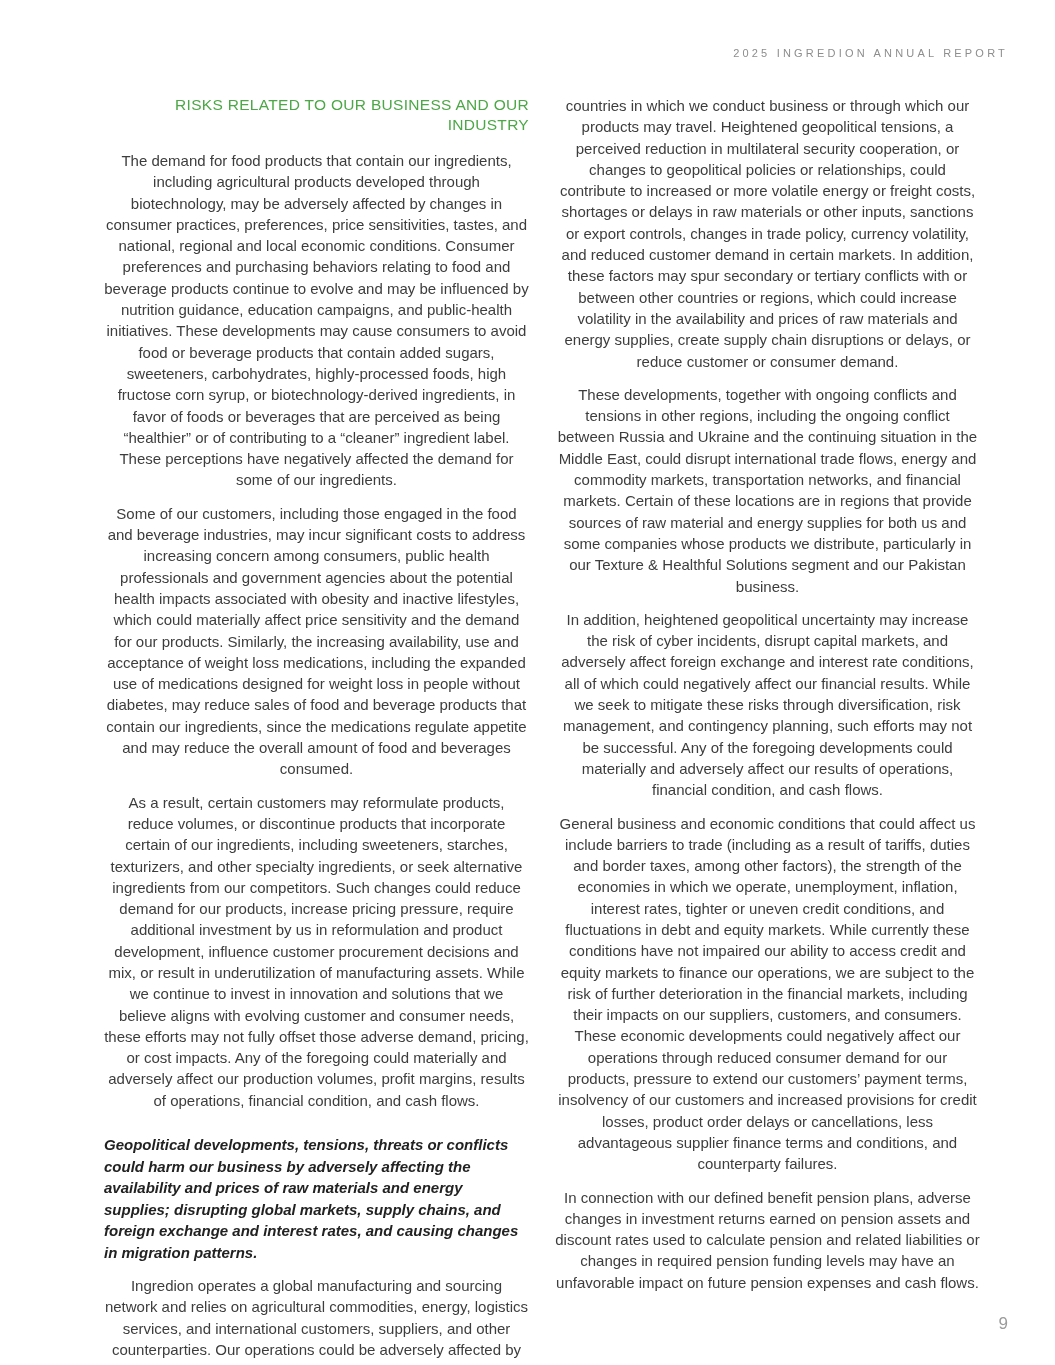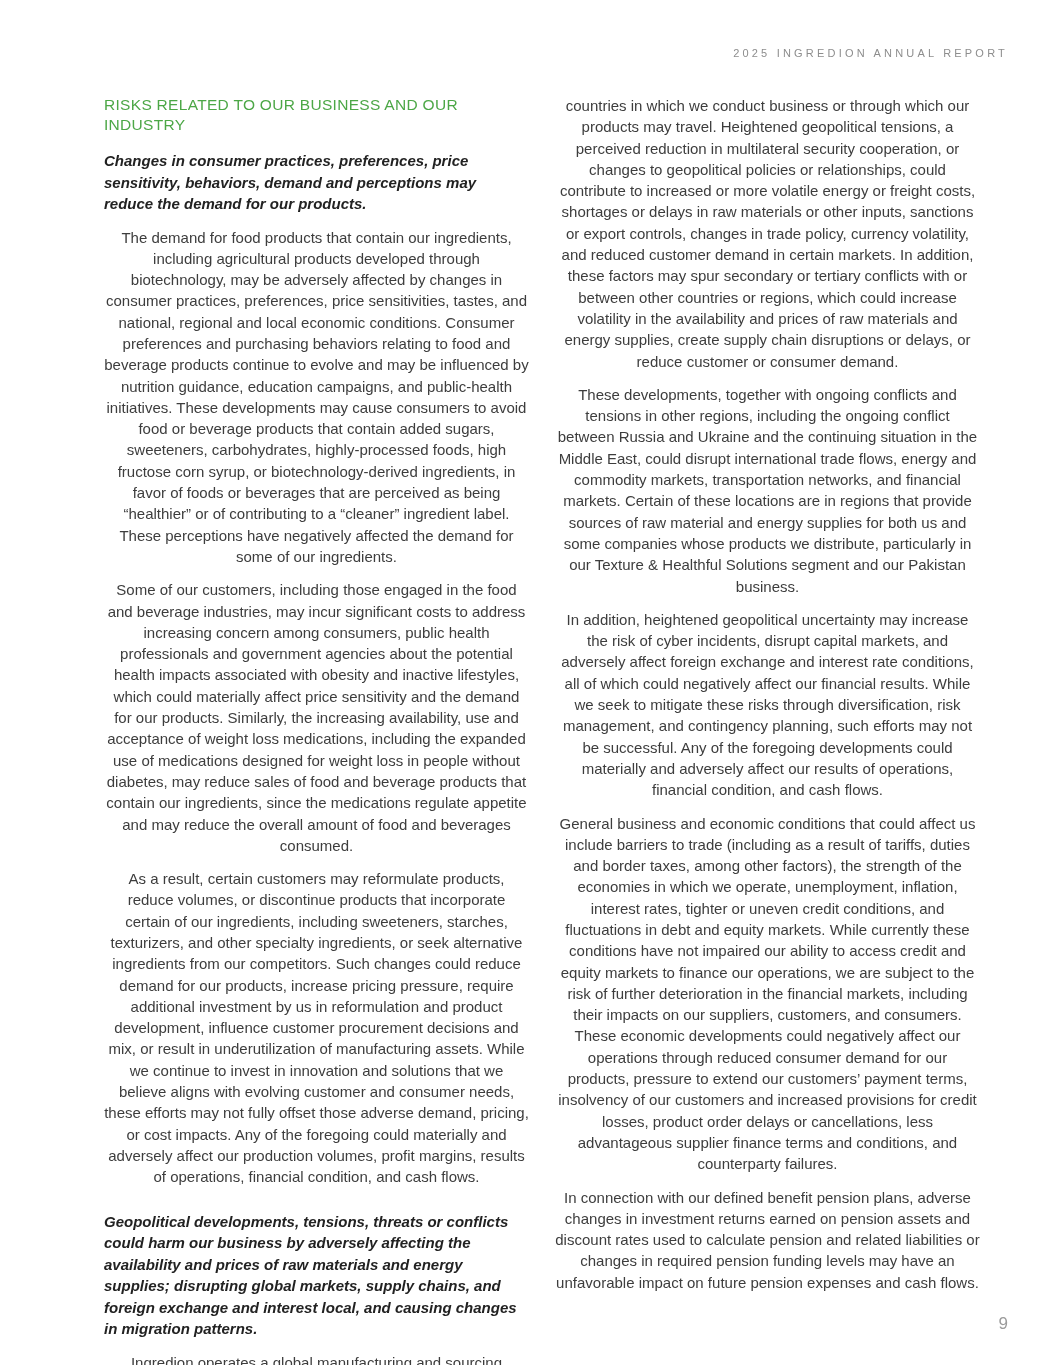--- a/index.html
+++ b/index.html
@@ -28,20 +28,21 @@
   }
   .col-left  { left: 100px; }
   .col-right { left: 551px; }
   .section-heading {
     font-size: 15.5px;
     line-height: 20px;
     font-weight: 400;
     color: #4CA746;
     letter-spacing: 0.3px;
     margin-bottom: 13px;
+    text-align: right;
   }
   p.body {
     font-size: 15px;
     line-height: 21.3px;
     color: #3d3d3d;
     margin-bottom: 10px;
     text-align: center;
   }
   p.lead {
     font-size: 15px;
@@ -62,25 +63,24 @@
 </style>
 </head>
 <body>
 
 <div class="page">
 
   <div class="report-header">2025 INGREDION ANNUAL REPORT</div>
 
   <div class="col col-left">
     <div class="section-heading">RISKS RELATED TO OUR BUSINESS AND OUR INDUSTRY</div>
-    <p class="lead">Changes in consumer practices, preferences, price sensitivity, behaviors, demand and perceptions may reduce the demand for our products.</p>
     <p class="body">The demand for food products that contain our ingredients, including agricultural products developed through biotechnology, may be adversely affected by changes in consumer practices, preferences, price sensitivities, tastes, and national, regional and local economic conditions. Consumer preferences and purchasing behaviors relating to food and beverage products continue to evolve and may be influenced by nutrition guidance, education campaigns, and public-health initiatives. These developments may cause consumers to avoid food or beverage products that contain added sugars, sweeteners, carbohydrates, highly-processed foods, high fructose corn syrup, or biotechnology-derived ingredients, in favor of foods or beverages that are perceived as being “healthier” or of contributing to a “cleaner” ingredient label. These perceptions have negatively affected the demand for some of our ingredients.</p>
     <p class="body">Some of our customers, including those engaged in the food and beverage industries, may incur significant costs to address increasing concern among consumers, public health professionals and government agencies about the potential health impacts associated with obesity and inactive lifestyles, which could materially affect price sensitivity and the demand for our products. Similarly, the increasing availability, use and acceptance of weight loss medications, including the expanded use of medications designed for weight loss in people without diabetes, may reduce sales of food and beverage products that contain our ingredients, since the medications regulate appetite and may reduce the overall amount of food and beverages consumed.</p>
     <p class="body">As a result, certain customers may reformulate products, reduce volumes, or discontinue products that incorporate certain of our ingredients, including sweeteners, starches, texturizers, and other specialty ingredients, or seek alternative ingredients from our competitors. Such changes could reduce demand for our products, increase pricing pressure, require additional investment by us in reformulation and product development, influence customer procurement decisions and mix, or result in underutilization of manufacturing assets. While we continue to invest in innovation and solutions that we believe aligns with evolving customer and consumer needs, these efforts may not fully offset those adverse demand, pricing, or cost impacts. Any of the foregoing could materially and adversely affect our production volumes, profit margins, results of operations, financial condition, and cash flows.</p>
-    <p class="lead section-gap">Geopolitical developments, tensions, threats or conflicts could harm our business by adversely affecting the availability and prices of raw materials and energy supplies; disrupting global markets, supply chains, and foreign exchange and interest local, and causing changes in migration patterns.</p>
+    <p class="lead section-gap">Geopolitical developments, tensions, threats or conflicts could harm our business by adversely affecting the availability and prices of raw materials and energy supplies; disrupting global markets, supply chains, and foreign exchange and interest rates, and causing changes in migration patterns.</p>
     <p class="body">Ingredion operates a global manufacturing and sourcing network and relies on agricultural commodities, energy, logistics services, and international customers, suppliers, and other counterparties. Our operations could be adversely affected by actions taken in connection with cross-border actions by the governments of</p>
   </div>
 
   <div class="col col-right">
     <p class="body">countries in which we conduct business or through which our products may travel. Heightened geopolitical tensions, a perceived reduction in multilateral security cooperation, or changes to geopolitical policies or relationships, could contribute to increased or more volatile energy or freight costs, shortages or delays in raw materials or other inputs, sanctions or export controls, changes in trade policy, currency volatility, and reduced customer demand in certain markets. In addition, these factors may spur secondary or tertiary conflicts with or between other countries or regions, which could increase volatility in the availability and prices of raw materials and energy supplies, create supply chain disruptions or delays, or reduce customer or consumer demand.</p>
     <p class="body">These developments, together with ongoing conflicts and tensions in other regions, including the ongoing conflict between Russia and Ukraine and the continuing situation in the Middle East, could disrupt international trade flows, energy and commodity markets, transportation networks, and financial markets. Certain of these locations are in regions that provide sources of raw material and energy supplies for both us and some companies whose products we distribute, particularly in our Texture &amp; Healthful Solutions segment and our Pakistan business.</p>
     <p class="body">In addition, heightened geopolitical uncertainty may increase the risk of cyber incidents, disrupt capital markets, and adversely affect foreign exchange and interest rate conditions, all of which could negatively affect our financial results. While we seek to mitigate these risks through diversification, risk management, and contingency planning, such efforts may not be successful. Any of the foregoing developments could materially and adversely affect our results of operations, financial condition, and cash flows.</p>
     <p class="body">General business and economic conditions that could affect us include barriers to trade (including as a result of tariffs, duties and border taxes, among other factors), the strength of the economies in which we operate, unemployment, inflation, interest rates, tighter or uneven credit conditions, and fluctuations in debt and equity markets. While currently these conditions have not impaired our ability to access credit and equity markets to finance our operations, we are subject to the risk of further deterioration in the financial markets, including their impacts on our suppliers, customers, and consumers. These economic developments could negatively affect our operations through reduced consumer demand for our products, pressure to extend our customers’ payment terms, insolvency of our customers and increased provisions for credit losses, product order delays or cancellations, less advantageous supplier finance terms and conditions, and counterparty failures.</p>
     <p class="body">In connection with our defined benefit pension plans, adverse changes in investment returns earned on pension assets and discount rates used to calculate pension and related liabilities or changes in required pension funding levels may have an unfavorable impact on future pension expenses and cash flows.</p>
   </div>

